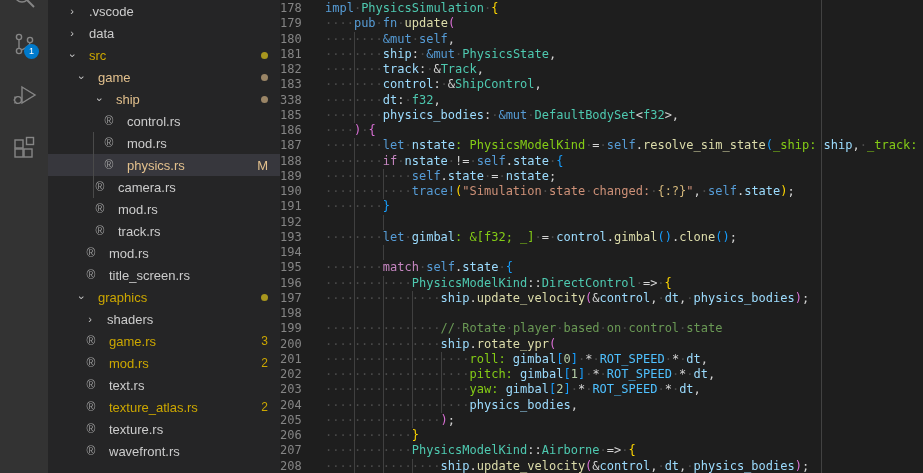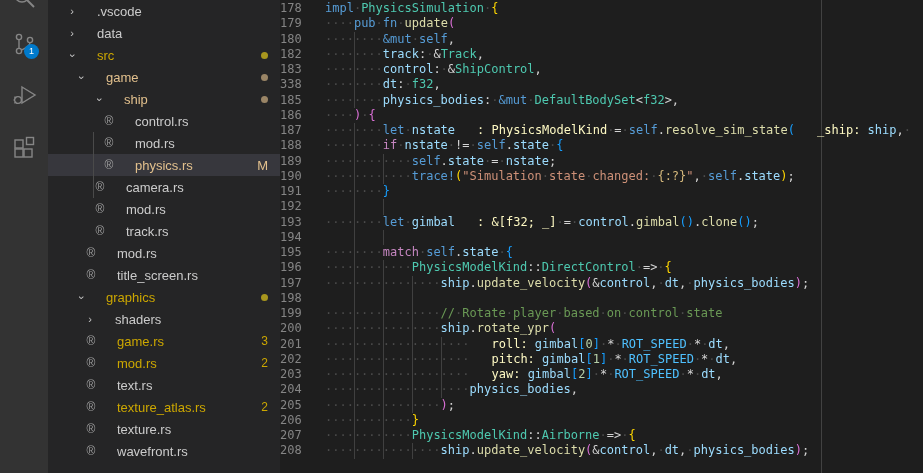--- a/index.html
+++ b/index.html
@@ -17,21 +17,21 @@
 
   
   .sidebar { position:relative; width:232px; height:473px; background:#252526; flex:none; overflow:hidden; z-index:2; }
   .tree-row { position:relative; display:flex; align-items:center; height:22px; padding-right:12px;
               font-size:13px; color:#cccccc; cursor:pointer; white-space:nowrap; }
   .tree-row.selected { background:#37373d; }
   .twist { display:inline-block; width:14px; font-size:11px; color:#c5c5c5; text-align:center; flex:none;
            transform-origin:50% 55%; }
   .twist.open { transform:rotate(90deg); }
   .ficon { display:inline-block; width:16px; font-size:12px; color:#9d9d9d; text-align:center; flex:none; }
-  .lbl { margin-left:18px; }
+  .lbl { margin-left:10px; }
   .lbl.modified { color:#e2c08d; }
   .lbl.warning  { color:#cca700; }
   .tree-badge { margin-left:auto; font-size:12px; }
   .tree-badge.m { color:#e2c08d; font-size:13px; }
   .tree-badge.warning { color:#cca700; }
   .tree-badge.dotb { width:7px; height:7px; border-radius:50%; }
   .sb-guide { position:absolute; width:1px; background:#4a4a4a; left:45px; z-index:1; }
 
   
   .editor { position:relative; flex:1; height:473px; background:#1e1e1e; overflow:hidden;
@@ -50,21 +50,21 @@
   .tk-var { color:#9cdcfe; }
   .tk-cst { color:#4fc1ff; }
   .tk-num { color:#b5cea8; }
   .tk-str { color:#ce9178; }
   .tk-fmt { color:#d7ba7d; }
   .tk-com { color:#6a9955; }
   .tk-op  { color:#d4d4d4; }
   .tk-b1  { color:#ffd700; }
   .tk-b2  { color:#da70d6; }
   .tk-b3  { color:#179fff; }
-  .tk-hint{ color:#fef9c3;margin-left:22px; }
+  .tk-hint{ color:#84cc16; }
 </style>
 </head>
 <body>
 
 <div class="app">
   <div class="activitybar">
       <div class="ab-icon" style="top: 135px;">
         <svg viewBox="0 0 26 26">
           <rect x="4" y="5" width="8" height="8"></rect>
           <rect x="4" y="14" width="8" height="8"></rect>
@@ -194,20 +194,21 @@
         </div>
       </div>
     <div class="sb-guide" id="sbGuide" style="left: 45px; top: 132px; height: 66px;"></div>
   </div>
   <div class="editor">
     <div class="ruler"></div>
     <div class="lines" id="lines">
         <div class="cline"><span class="gutter">178</span><span class="code"><span class="tk-kw">impl</span><span class="dot">·</span><span class="tk-typ">PhysicsSimulation</span><span class="dot">·</span><span class="tk-b1">{</span></span></div>
         <div class="cline"><span class="gutter">179</span><span class="code"><span class="dot">····</span><span class="tk-kw">pub</span><span class="dot">·</span><span class="tk-kw">fn</span><span class="dot">·</span><span class="tk-fnc">update</span><span class="tk-b2">(</span></span></div>
         <div class="cline"><span class="gutter">180</span><span class="code"><span class="guide" style="left: 4ch;"></span><span class="dot">········</span><span class="tk-kw">&amp;mut</span><span class="dot">·</span><span class="tk-kw">self</span><span class="tk-op">,</span></span></div>
+        <div class="cline"><span class="gutter">181</span><span class="code"><span class="guide" style="left: 4ch;"></span><span class="dot">········</span><span class="tk-var">ship</span><span class="tk-op">:</span><span class="dot">·</span><span class="tk-kw">&amp;mut</span><span class="dot">·</span><span class="tk-typ">PhysicsState</span><span class="tk-op">,</span></span></div>
         <div class="cline"><span class="gutter">182</span><span class="code"><span class="guide" style="left: 4ch;"></span><span class="dot">········</span><span class="tk-var">track</span><span class="tk-op">:</span><span class="dot">·</span><span class="tk-op">&amp;</span><span class="tk-typ">Track</span><span class="tk-op">,</span></span></div>
         <div class="cline"><span class="gutter">183</span><span class="code"><span class="guide" style="left: 4ch;"></span><span class="dot">········</span><span class="tk-var">control</span><span class="tk-op">:</span><span class="dot">·</span><span class="tk-op">&amp;</span><span class="tk-typ">ShipControl</span><span class="tk-op">,</span></span></div>
         <div class="cline"><span class="gutter">338</span><span class="code"><span class="guide" style="left: 4ch;"></span><span class="dot">········</span><span class="tk-var">dt</span><span class="tk-op">:</span><span class="dot">·</span><span class="tk-typ">f32</span><span class="tk-op">,</span></span></div>
         <div class="cline"><span class="gutter">185</span><span class="code"><span class="guide" style="left: 4ch;"></span><span class="dot">········</span><span class="tk-var">physics_bodies</span><span class="tk-op">:</span><span class="dot">·</span><span class="tk-kw">&amp;mut</span><span class="dot">·</span><span class="tk-typ">DefaultBodySet</span><span class="tk-op">&lt;</span><span class="tk-typ">f32</span><span class="tk-op">&gt;,</span></span></div>
         <div class="cline"><span class="gutter">186</span><span class="code"><span class="dot">····</span><span class="tk-b2">)</span><span class="dot">·</span><span class="tk-b2">{</span></span></div>
         <div class="cline"><span class="gutter">187</span><span class="code"><span class="guide" style="left: 4ch;"></span><span class="dot">········</span><span class="tk-kw">let</span><span class="dot">·</span><span class="tk-var">nstate</span><span class="tk-hint">:&nbsp;PhysicsModelKind</span><span class="dot">·</span><span class="tk-op">=</span><span class="dot">·</span><span class="tk-kw">self</span><span class="tk-op">.</span><span class="tk-fnc">resolve_sim_state</span><span class="tk-b3">(</span><span class="tk-hint">_ship:&nbsp;</span><span class="tk-var">ship</span><span class="tk-op">,</span><span class="dot">·</span><span class="tk-hint">_track:&nbsp;</span></span></div>
         <div class="cline"><span class="gutter">188</span><span class="code"><span class="guide" style="left: 4ch;"></span><span class="dot">········</span><span class="tk-ctl">if</span><span class="dot">·</span><span class="tk-var">nstate</span><span class="dot">·</span><span class="tk-op">!=</span><span class="dot">·</span><span class="tk-kw">self</span><span class="tk-op">.</span><span class="tk-var">state</span><span class="dot">·</span><span class="tk-b3">{</span></span></div>
         <div class="cline"><span class="gutter">189</span><span class="code"><span class="guide" style="left: 4ch;"></span><span class="guide" style="left: 8ch;"></span><span class="dot">············</span><span class="tk-kw">self</span><span class="tk-op">.</span><span class="tk-var">state</span><span class="dot">·</span><span class="tk-op">=</span><span class="dot">·</span><span class="tk-var">nstate</span><span class="tk-op">;</span></span></div>
         <div class="cline"><span class="gutter">190</span><span class="code"><span class="guide" style="left: 4ch;"></span><span class="guide" style="left: 8ch;"></span><span class="dot">············</span><span class="tk-kw">trace!</span><span class="tk-b1">(</span><span class="tk-str">"Simulation</span><span class="dot">·</span><span class="tk-str">state</span><span class="dot">·</span><span class="tk-str">changed:</span><span class="dot">·</span><span class="tk-fmt">{:?}</span><span class="tk-str">"</span><span class="tk-op">,</span><span class="dot">·</span><span class="tk-kw">self</span><span class="tk-op">.</span><span class="tk-var">state</span><span class="tk-b1">)</span><span class="tk-op">;</span></span></div>
         <div class="cline"><span class="gutter">191</span><span class="code"><span class="guide" style="left: 4ch;"></span><span class="dot">········</span><span class="tk-b3">}</span></span></div>

